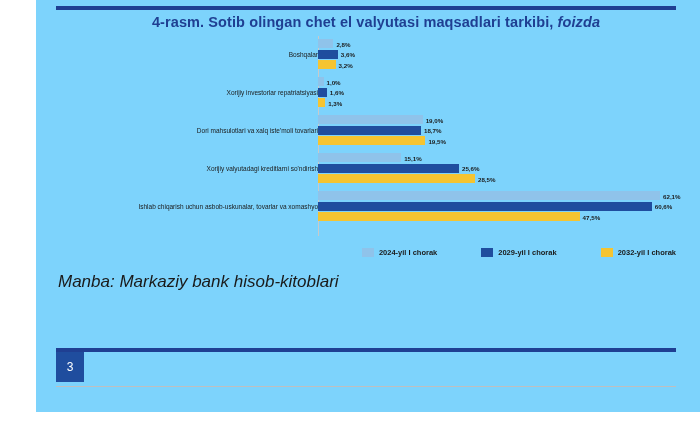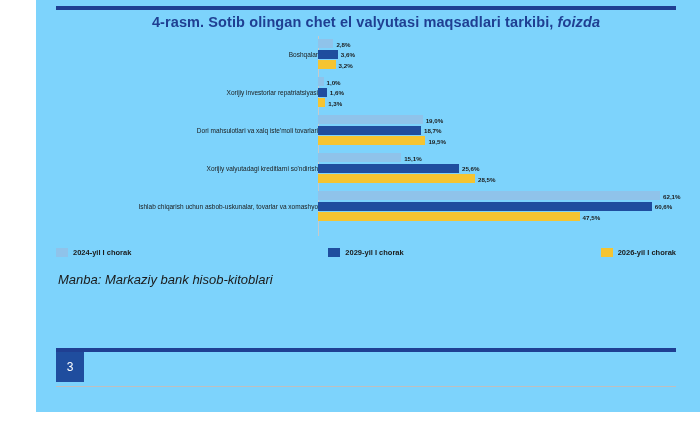--- a/index.html
+++ b/index.html
@@ -118,21 +118,21 @@
     background: #c9c9c9;
   }
 
   
   .legend {
     position: absolute;
     left: 20px;
     top: 248px;
     width: 620px;
     display: flex;
-    justify-content: space-between;
+    justify-content: flex-end;
     align-items: center;
     gap: 44px;
   }
   .legend-item {
     display: flex;
     align-items: center;
     gap: 5px;
   }
   .legend-swatch {
     width: 12px;
@@ -143,21 +143,21 @@
     font-size: 7.5px;
     font-weight: bold;
     color: #1a1a1a;
   }
 
   
   .source {
     position: absolute;
     left: 22px;
     top: 272px;
-    font-size: 13px;
+    font-size: 17px;
     font-style: italic;
     color: #1a1a1a;
   }
 
   
   .bottom-rule {
     position: absolute;
     left: 20px;
     top: 348px;
     width: 620px;
@@ -310,21 +310,21 @@
     <div class="legend-item">
       <span class="legend-swatch" style="background:#8fc3ea"></span>
       <span class="legend-label">2024-yil I chorak</span>
     </div>
     <div class="legend-item">
       <span class="legend-swatch" style="background:#1f4d9e"></span>
       <span class="legend-label">2029-yil I chorak</span>
     </div>
     <div class="legend-item">
       <span class="legend-swatch" style="background:#f5c431"></span>
-      <span class="legend-label">2026-yil I chorak</span>
+      <span class="legend-label">2032-yil I chorak</span>
     </div>
   </div>
 
   <div class="source">Manba: Markaziy bank hisob-kitoblari</div>
 
   <div class="bottom-rule"></div>
 
   <div class="footer">
     <div class="page-box">3</div>
     <div class="footer-underline"></div>

